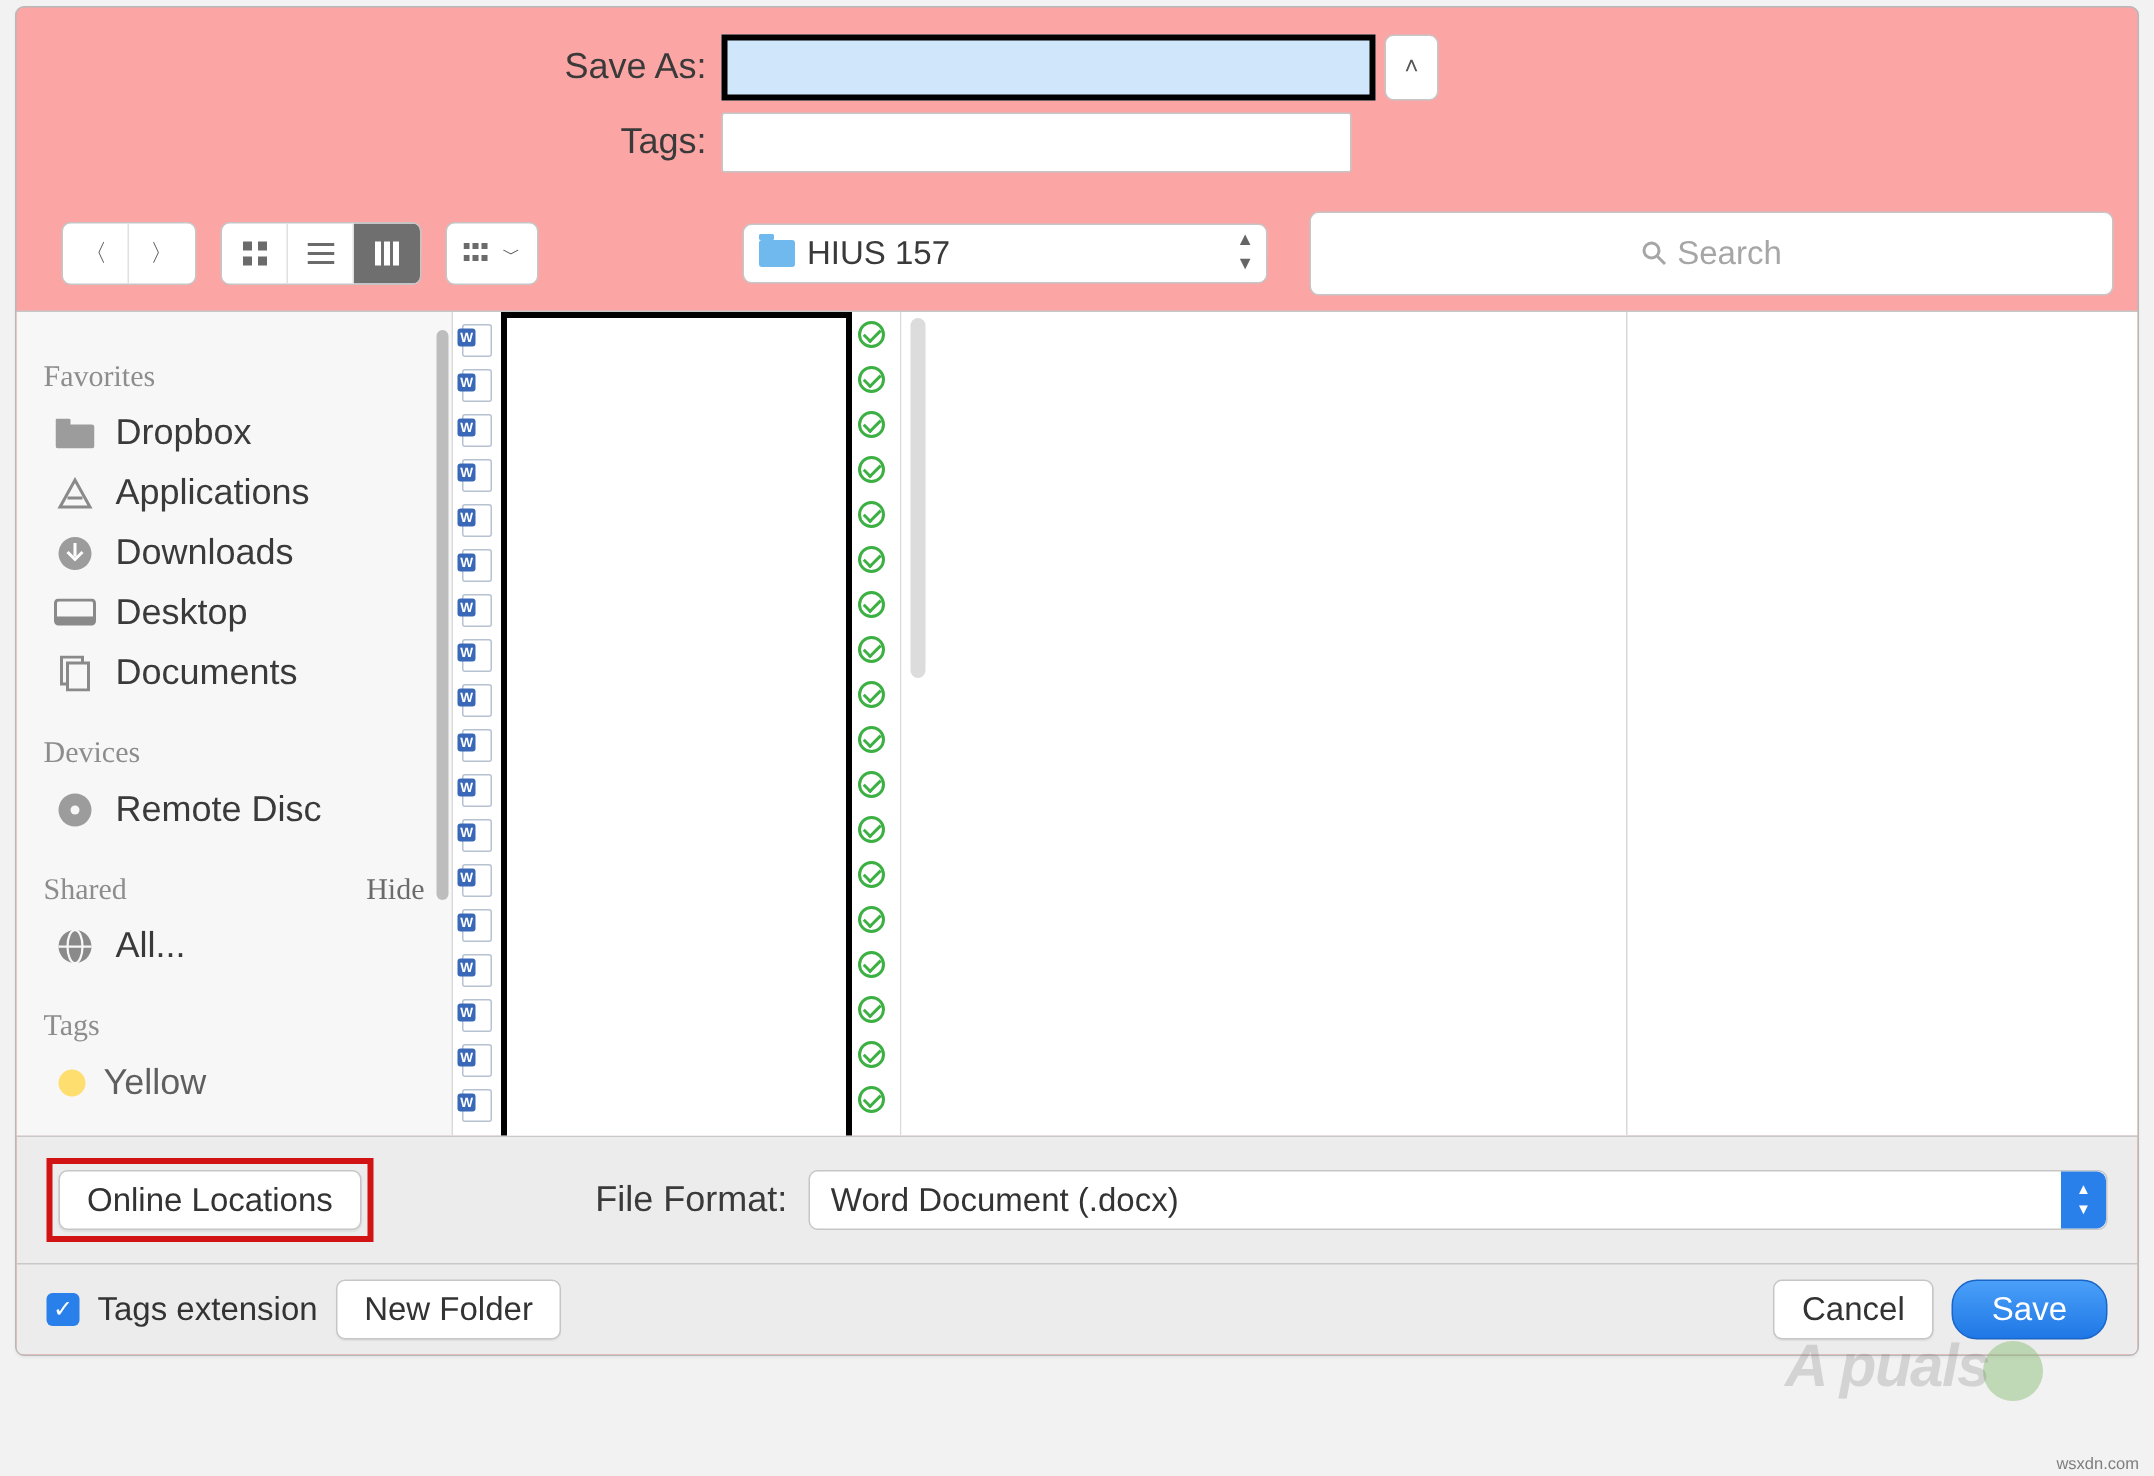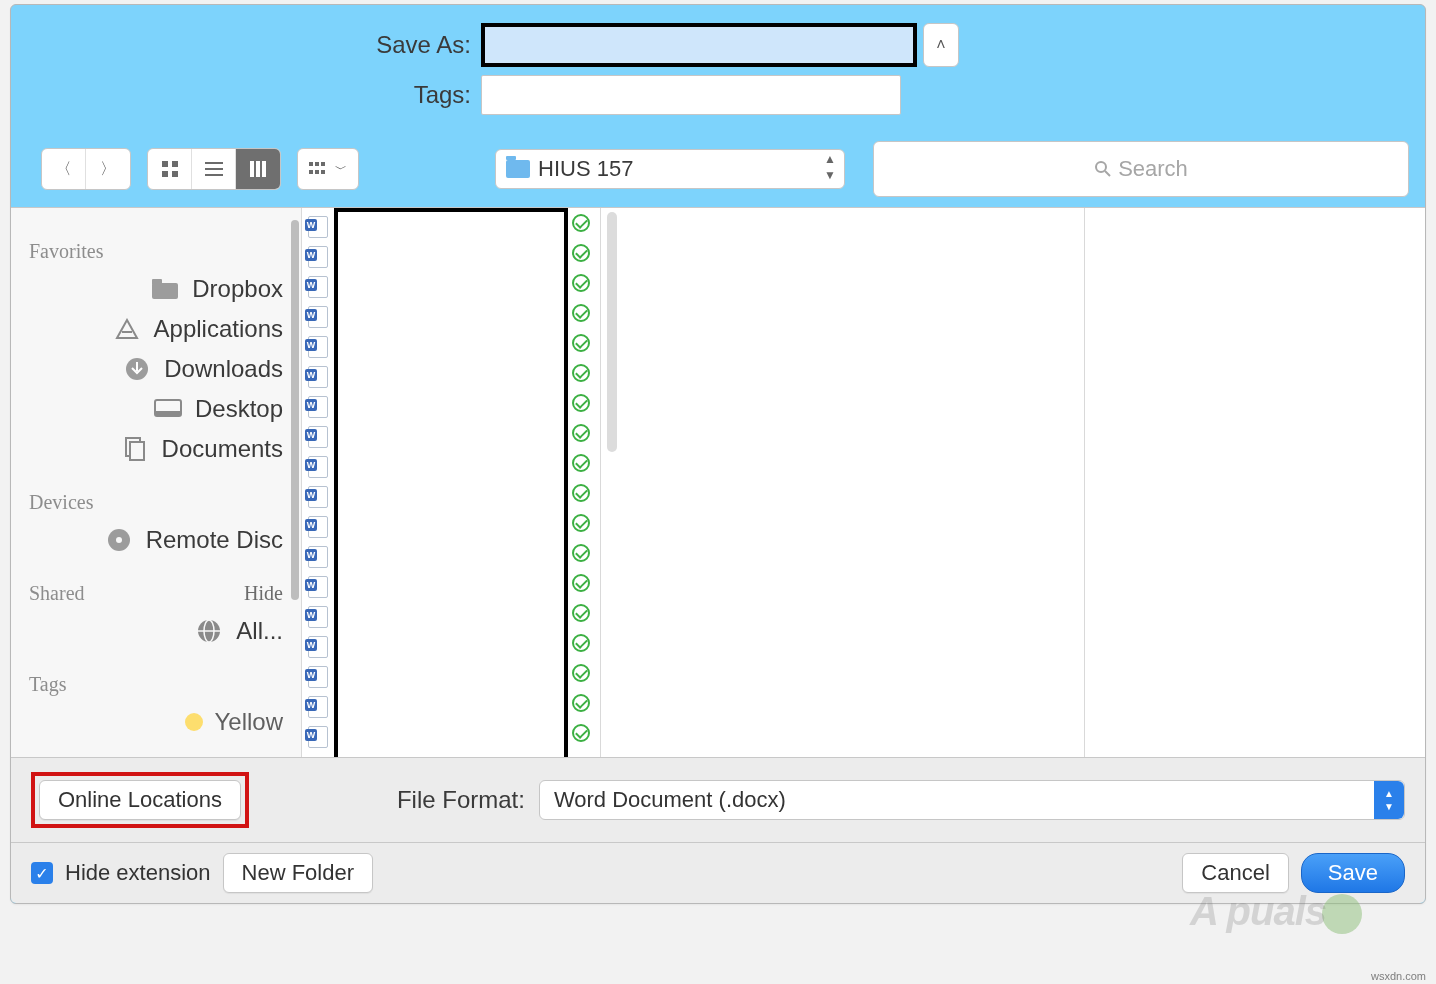--- a/index.html
+++ b/index.html
@@ -11,21 +11,21 @@
     height: 984px;
     position: relative;
     overflow: hidden;
   }
   .dialog {
     position: absolute;
     left: 10px;
     top: 4px;
     width: 1416px;
     height: 900px;
-    background: #7dd3fc;
+    background: #fca5a5;
     border: 1px solid #b8b8b8;
     border-radius: 6px;
     box-shadow: 0 1px 2px rgba(0,0,0,.05);
     display: flex;
     flex-direction: column;
     overflow: hidden;
   }
   .top-area {
     padding: 18px 0 12px 0;
   }
@@ -152,21 +152,20 @@
     width: 8px; height: 380px;
     background: #bdbdbd; border-radius: 4px;
   }
   .sb-header {
     font-size: 20px; color: #8d8d8d; margin: 22px 4px 6px 4px; display:flex; justify-content:space-between; align-items:center;font-family:Liberation Serif, serif;
   }
   .sb-item {
     display: flex; align-items: center; gap: 12px;
     padding: 6px 4px 6px 10px; font-size: 24px; color: #3a3a3a;
     border-radius: 4px;
-    justify-content: flex-end;
   }
   .sb-icon { width: 30px; height: 24px; display:flex; align-items:center; justify-content:center; color:#8a8a8a; }
   .tag-dot { width: 18px; height: 18px; border-radius: 50%; background: #ffd84d; margin-left:4px; }
   .col-list {
     width: 300px;
     border-left: 1px solid #d9d9d9;
     border-right: 1px solid #d9d9d9;
     position: relative;
     background: #fff;
     padding-top: 4px;
@@ -509,21 +508,21 @@
       <span>Word Document (.docx)</span>
       <span class="select-arrows">
           <span>▲</span>
           <span>▼</span>
         </span>
     </div>
   </div>
 
   <div class="bottom-bar">
     <span class="chk">✓</span>
-    <span style="font-size:22px;color:#333">Hide extension</span>
+    <span style="font-size:22px;color:#333">Tags extension</span>
     <button class="std-btn">New Folder</button>
     <div class="spacer"></div>
     <button class="std-btn">Cancel</button>
     <button class="primary-btn">Save</button>
   </div>
 
 </div>
 
 <div class="watermark-logo"></div>
 <div class="watermark">A  puals</div>

